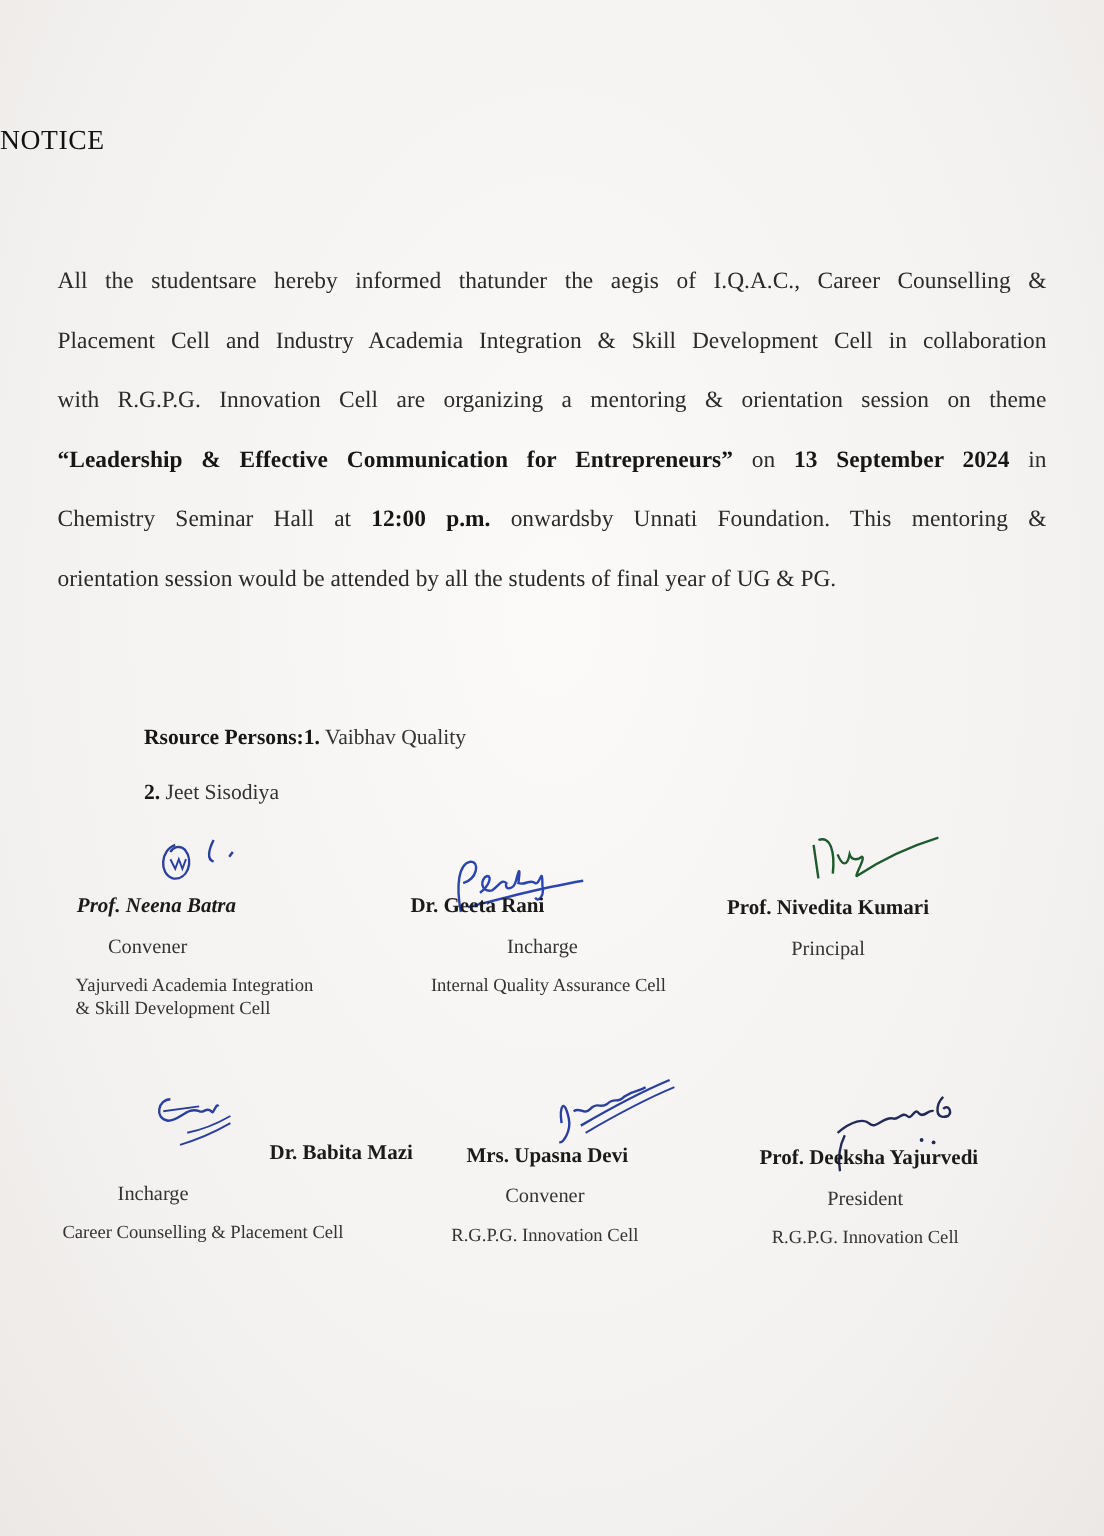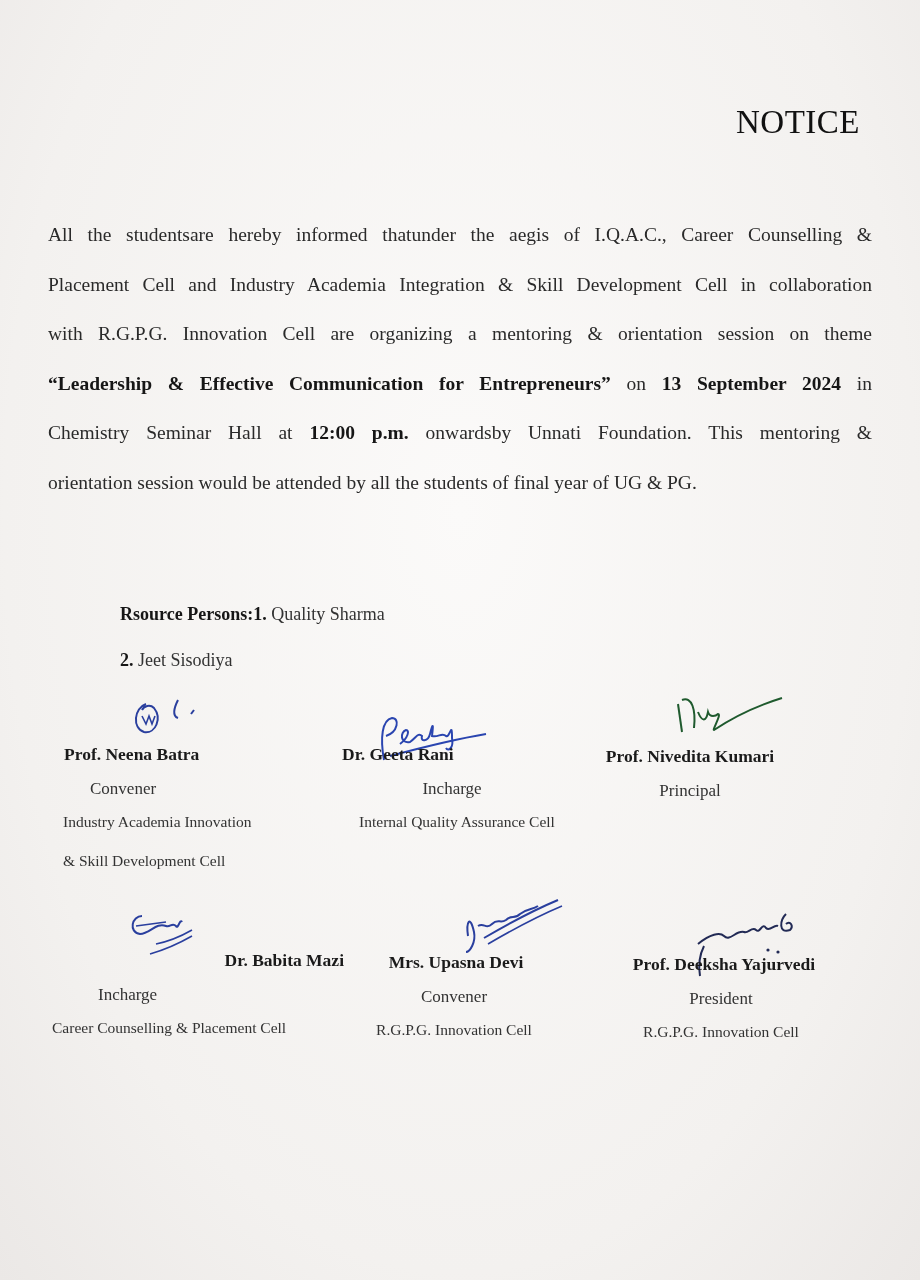--- a/index.html
+++ b/index.html
@@ -9,60 +9,60 @@
       font-family: "Liberation Serif", "DejaVu Serif", serif;
       color: #1c1c1c;
       position: relative;
     }
     .page {
       position: absolute; left: 0; top: 0; width: 920px; height: 1280px;
       background: radial-gradient(ellipse at 50% 40%, #fbfaf9 0%, #f3f1ef 70%, #ebe8e6 100%);
     }
     .title {
       position: absolute; top: 104px; left: 0; width: 860px;
-      text-align: right; font-size: 33px; font-weight: normal; letter-spacing: 0.5px;
+      text-align: left; font-size: 23px; font-weight: normal; letter-spacing: 0.5px;
       color: #111;
     }
     .body-text {
       position: absolute; left: 48px; top: 210px; width: 824px;
       font-size: 19.5px; line-height: 49.6px; text-align: justify;
       color: #2a2a2a;
     }
     .body-text .line { display: block; text-align: justify; text-align-last: justify; white-space: nowrap; }
     .body-text .line.last { text-align-last: left; }
     .b { font-weight: bold; color: #161616; }
     .resource {
       position: absolute; left: 120px; top: 604px; font-size: 18px; color: #333;
     }
     .resource .row { height: 46px; }
     .sig { position: absolute; text-align: center; color: #2c2c2c; }
     .sig .name { font-weight: bold; font-size: 17.5px; color: #1a1a1a; white-space: nowrap; }
     .sig .role { font-size: 17px; margin-top: 14px; color: #333; white-space: nowrap; }
     .sig .dept { font-size: 15.5px; margin-top: 14px; color: #333; white-space: nowrap; }
-    .sig .dept2 { font-size: 15.5px; margin-top: 21px; color: #333; white-space: nowrap; }
+    .sig .dept2 { font-size: 15.5px; margin-top: 1px; color: #333; white-space: nowrap; }
     .signature { position: absolute; pointer-events: none; }
   </style>
 </head>
 <body>
 
 <div class="page">
 
   <div class="title">NOTICE</div>
 
   <div class="body-text">
     <span class="line">All the studentsare hereby informed thatunder the aegis of I.Q.A.C., Career Counselling &amp;</span>
     <span class="line">Placement Cell and Industry Academia Integration &amp; Skill Development Cell in collaboration</span>
     <span class="line">with R.G.P.G. Innovation Cell are organizing a mentoring &amp; orientation session on theme</span>
     <span class="line"><span class="b">“Leadership &amp; Effective Communication for Entrepreneurs”</span><span> on </span><span class="b">13 September 2024</span><span> in</span></span>
     <span class="line"><span>Chemistry Seminar Hall at </span><span class="b">12:00 p.m.</span><span> onwardsby Unnati Foundation. This mentoring &amp;</span></span>
     <span class="line last">orientation session would be attended by all the students of final year of UG &amp; PG.</span>
   </div>
 
   <div class="resource">
-    <div class="row"><span class="b">Rsource Persons:1.</span><span> Quality Sharma</span></div>
+    <div class="row"><span class="b">Rsource Persons:1.</span><span> Vaibhav Quality</span></div>
     <div class="row"><span class="b">2.</span><span> Jeet Sisodiya</span></div>
   </div>
 
   <svg class="signature" style="left:128px;top:694px" width="100" height="50" viewBox="0 0 100 50">
     <path d="M18 10 C6 14 4 34 16 38 C28 40 34 24 26 14 C22 10 16 12 14 16" fill="none" stroke="#2a3f9e" stroke-width="2"></path>
     <path d="M14 22 L18 30 L21 22 L24 30 L27 22" fill="none" stroke="#2a3f9e" stroke-width="1.6"></path>
     <path d="M50 6 C46 14 44 22 50 24" fill="none" stroke="#2a3f9e" stroke-width="2"></path>
     <path d="M66 16 L63 20" fill="none" stroke="#2a3f9e" stroke-width="2"></path>
   </svg>
   <svg class="signature" style="left:370px;top:708px" width="120" height="58" viewBox="0 0 120 58">
@@ -89,23 +89,23 @@
   </svg>
   <svg class="signature" style="left:690px;top:910px" width="120" height="70" viewBox="0 0 120 70">
     <path d="M8 34 C20 24 30 22 34 26 C40 32 46 20 54 22 C58 24 62 16 66 20 C70 24 72 12 76 18 C80 22 84 14 88 16" fill="none" stroke="#222a55" stroke-width="2"></path>
     <path d="M96 4 C90 10 88 24 100 20 C104 16 100 10 96 14" fill="none" stroke="#222a55" stroke-width="2"></path>
     <path d="M14 36 C10 44 8 54 10 66" fill="none" stroke="#222a55" stroke-width="2"></path>
     <circle cx="78" cy="40" r="1.6" fill="#222a55"></circle>
     <circle cx="88" cy="42" r="1.6" fill="#222a55"></circle>
   </svg>
 
   <div class="sig" style="left:52px;top:744px;width:220px;text-align:left;">
-    <div class="name" style="padding-left:12px;">Prof. Neena Batra</div>
+    <div class="name" style="padding-left:12px;font-style:italic;">Prof. Neena Batra</div>
     <div class="role" style="padding-left:38px;">Convener</div>
-    <div class="dept" style="padding-left:11px;">Industry Academia Innovation</div>
+    <div class="dept" style="padding-left:11px;">Yajurvedi Academia Integration</div>
     <div class="dept2" style="padding-left:11px;">&amp; Skill Development Cell</div>
   </div>
 
   <div class="sig" style="left:334px;top:744px;width:246px;">
     <div class="name" style="text-align:left;padding-left:8px;">Dr. Geeta Rani</div>
     <div class="role" style="padding-right:10px;">Incharge</div>
     <div class="dept">Internal Quality Assurance Cell</div>
   </div>
 
   <div class="sig" style="left:574px;top:746px;width:232px;">

